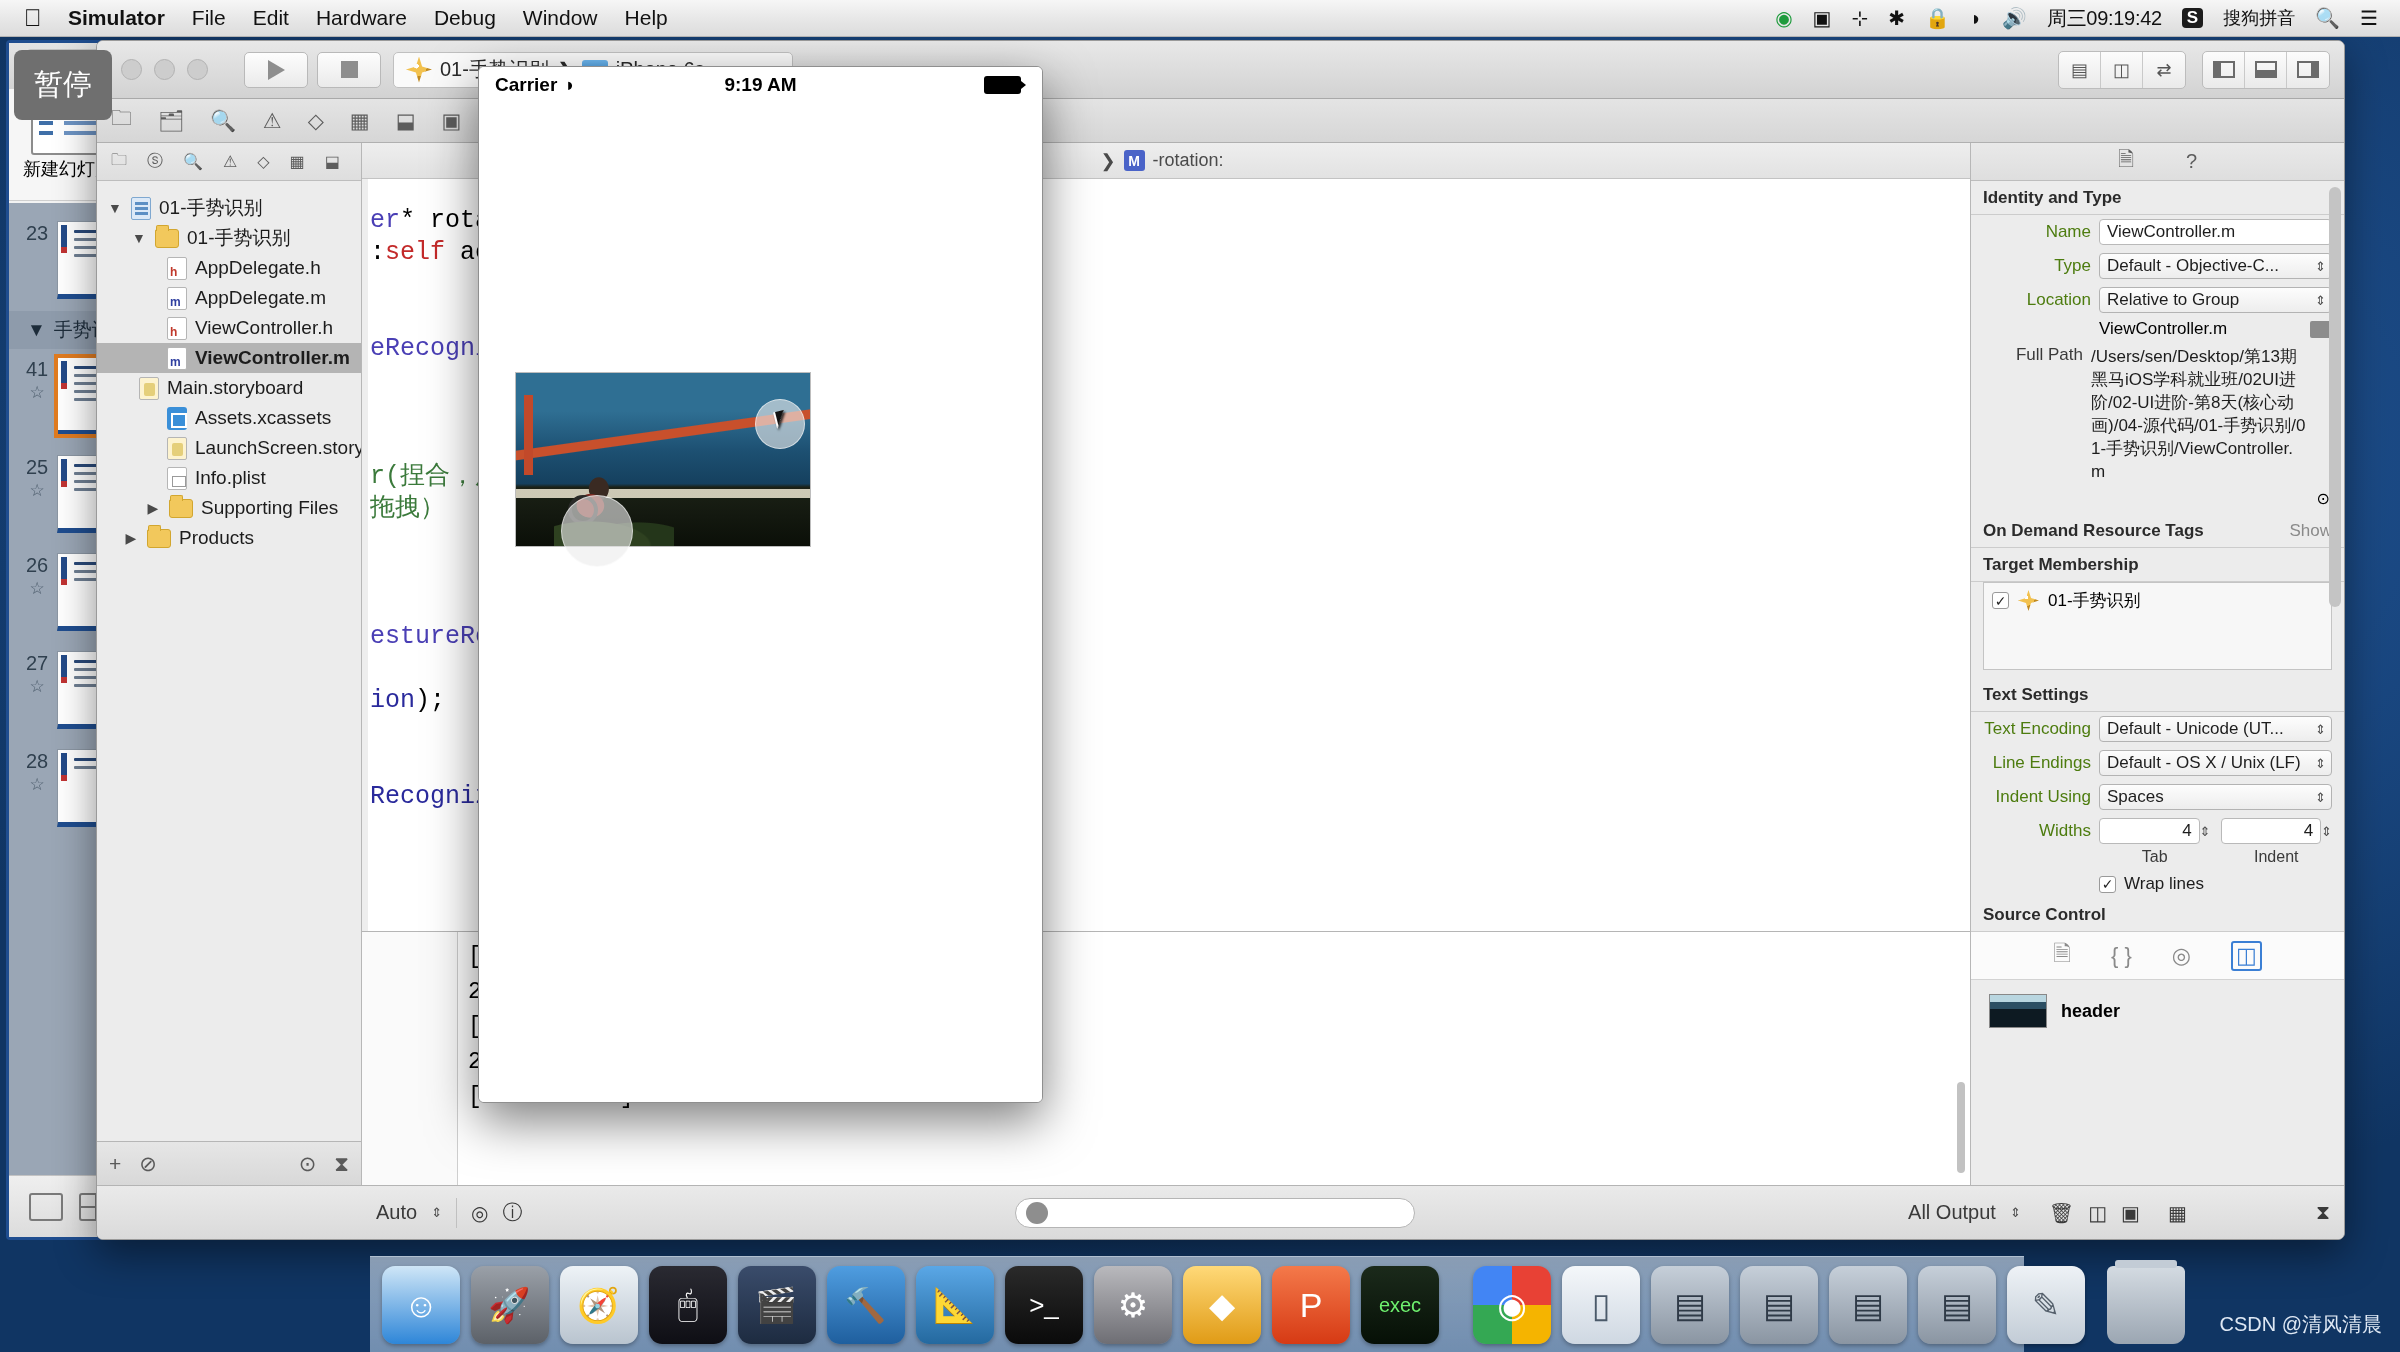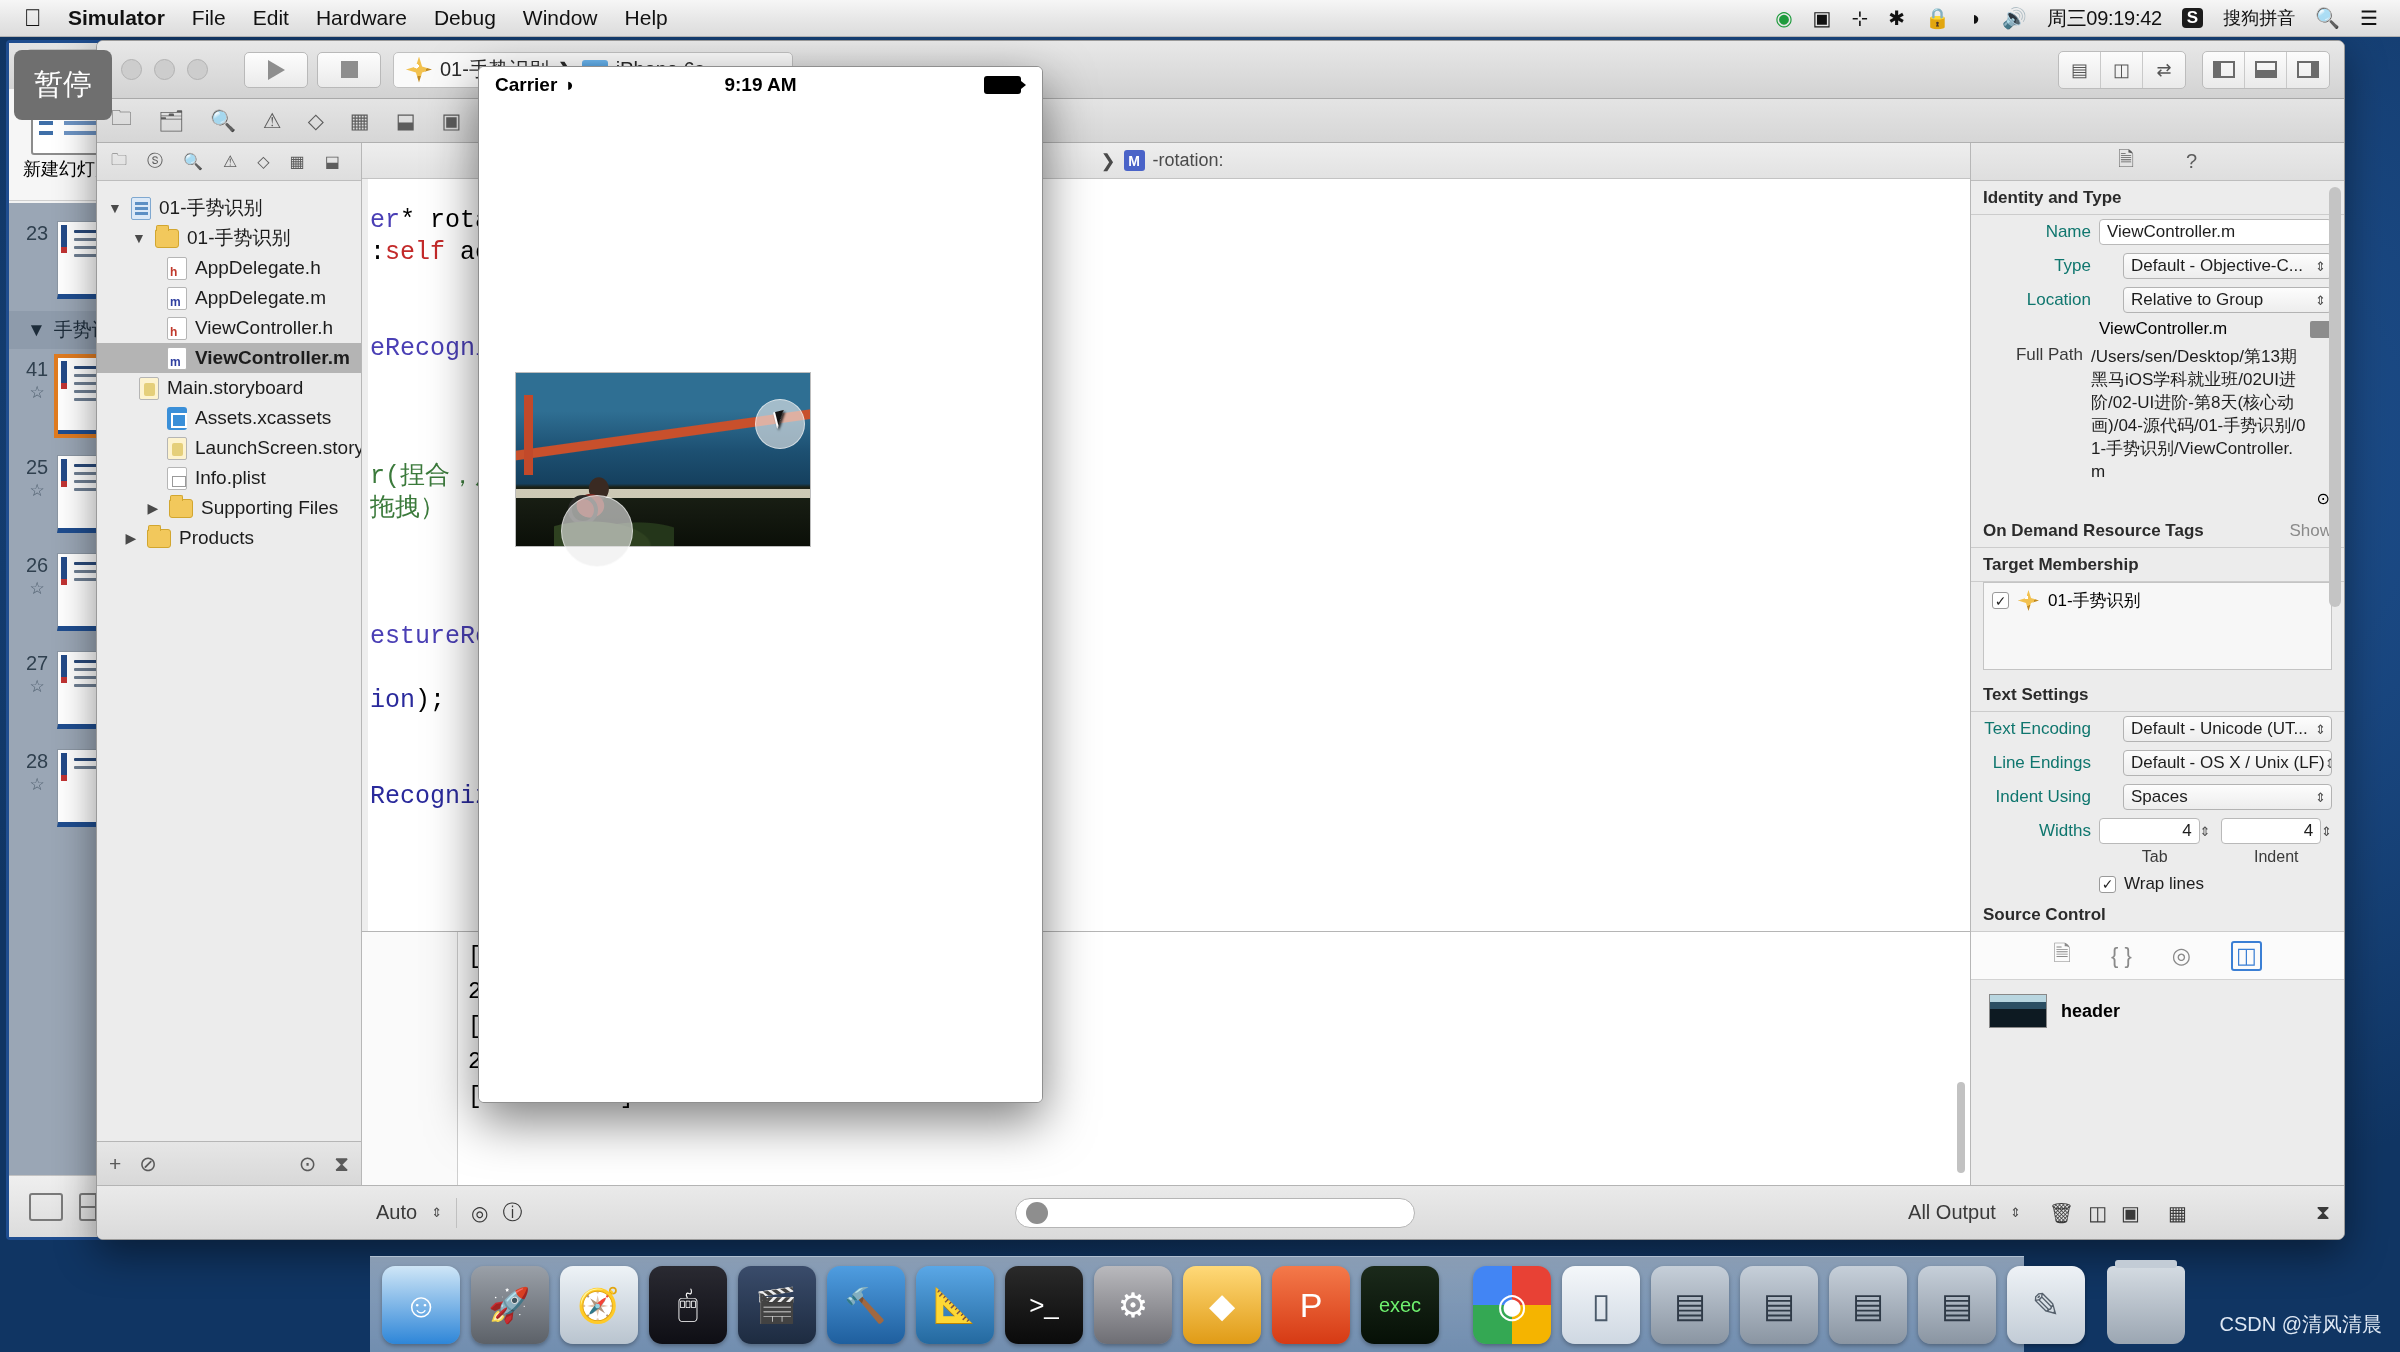--- a/index.html
+++ b/index.html
@@ -285,30 +285,30 @@
     height: 38px; display: flex; align-items: center; justify-content: center; gap: 52px;
     background: linear-gradient(to bottom,#e9e9e9,#dedede); border-bottom: 1px solid #bdbdbd;
     font-size: 20px; color: #5d5d5d;
   }
   .insp-sec-h {
     font-size: 17px; font-weight: bold; color: #2b2b2b; padding: 7px 12px 6px;
     border-bottom: 1px solid #cccccc; display: flex; justify-content: space-between; align-items: center;
   }
   .insp-sec-h .show { font-weight: normal; color: #8a8a8a; font-size: 17px; }
   .row { display: flex; align-items: center; gap: 8px; padding: 4px 12px; font-size: 17px; color: #1d1d1d; }
-  .row .lab { width: 108px; text-align: right; color: #0f766e; flex: 0 0 auto; }
+  .row .lab { width: 108px; text-align: right; color: #4d7c0f; flex: 0 0 auto; }
   .fld {
     flex: 1; height: 26px; background: #fff; border: 1px solid #b9b9b9; border-radius: 4px;
     display: flex; align-items: center; padding: 0 7px; font-size: 17px; overflow: hidden; white-space: nowrap;
   }
   .pop {
     flex: 1; height: 26px; background: linear-gradient(to bottom,#fdfdfd,#ededed);
     border: 1px solid #b3b3b3; border-radius: 4px;
     display: flex; align-items: center; justify-content: space-between; padding: 0 5px 0 7px;
-    font-size: 17px; white-space: nowrap; overflow: hidden; margin-left: 24px;
+    font-size: 17px; white-space: nowrap; overflow: hidden;
   }
   .stepper-glyph { font-size: 13px; color: #4c4c4c; line-height: 1; }
   .pathwrap { padding: 0 12px 6px; display: flex; font-size: 17px; }
   .pathwrap .lab { width: 108px; text-align: right; color: #3a3a3a; flex: 0 0 auto; padding-right: 8px;}
   .pathtext { flex: 1; line-height: 23px; color: #1d1d1d; word-break: break-all; position: relative; padding-right: 26px;}
   .loc-file { display:flex; align-items:center; gap:8px; padding: 2px 12px 6px 128px; font-size: 17px; }
   .mini-folder { width: 22px; height: 17px; background: #8c8c8c; border-radius: 2px; margin-left:auto; }
   .tm-box { margin: 0 12px 8px; background: #f7f7f7; border: 1px solid #c4c4c4; height: 88px; padding: 6px 8px; }
   .tm-row { display: flex; align-items: center; gap: 9px; font-size: 17px; }
   .cbx { width: 17px; height: 17px; border: 1px solid #9a9a9a; border-radius: 3px; background: #fff;

